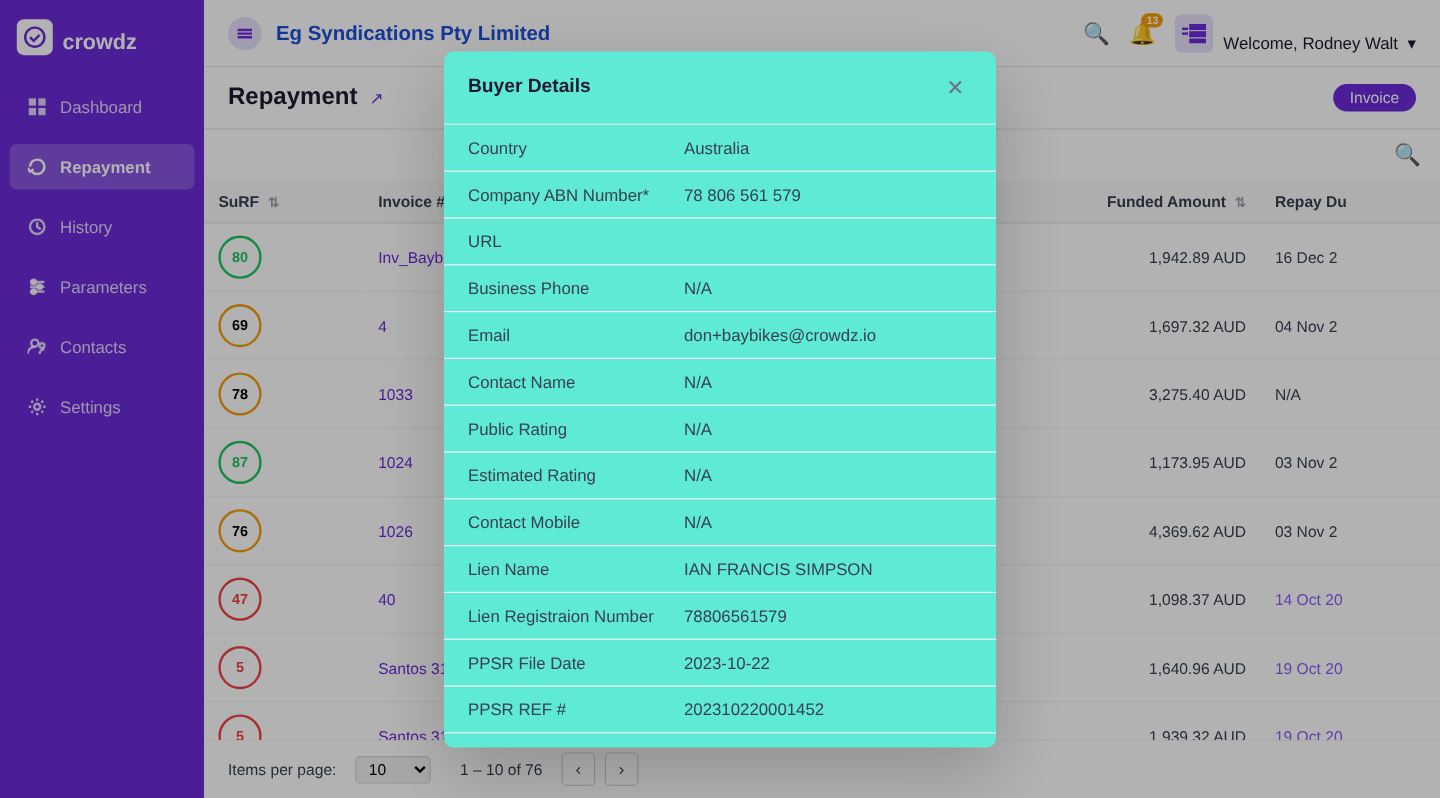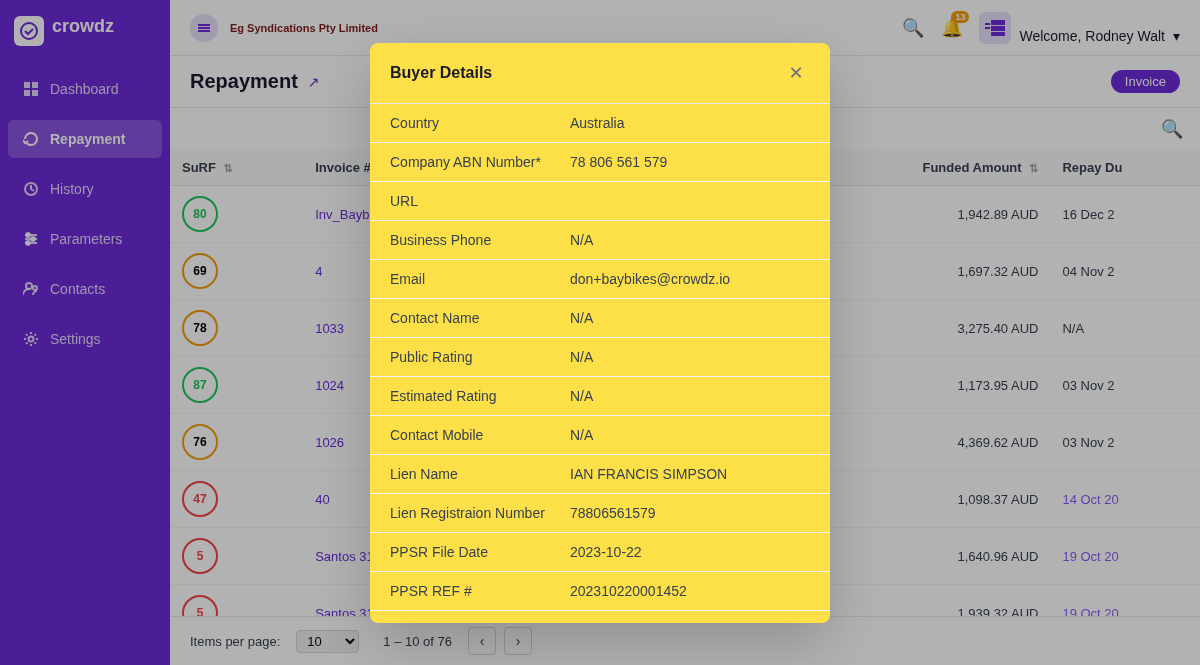--- a/index.html
+++ b/index.html
@@ -9,21 +9,21 @@
     .sidebar {
       width: 170px;
       background: #6c2bd9;
       display: flex;
       flex-direction: column;
       flex-shrink: 0;
       height: 665px;
     }
     .sidebar-logo {
       display: flex;
-      align-items: flex-start;
+      align-items: flex-end;
       gap: 8px;
       padding: 16px 14px;
       color: white;
       font-size: 18px;
       font-weight: 700;
     }
     .logo-icon {
       width: 30px; height: 30px;
       background: white;
       border-radius: 6px;
@@ -63,23 +63,23 @@
     }
     .topbar-toggle {
       width: 28px; height: 28px;
       background: #e9e0fb;
       border-radius: 50%;
       display: flex; align-items: center; justify-content: center;
       cursor: pointer;
       font-size: 12px; color: #6c2bd9;
     }
     .topbar-company {
-      font-size: 11px;
+      font-size: 17px;
       font-weight: 600;
-      color: #7f1d1d;
+      color: #1d4ed8;
       flex: 1;
     }
     .topbar-actions {
       display: flex; align-items: center; gap: 16px;
     }
     .topbar-search-icon { color: #666; cursor: pointer; font-size: 18px; }
     .topbar-bell {
       position: relative;
       cursor: pointer;
       font-size: 18px;
@@ -203,21 +203,21 @@
 
     
     .modal-overlay {
       position: fixed;
       top: 0; left: 0; right: 0; bottom: 0;
       background: rgba(0,0,0,0.3);
       display: flex; align-items: center; justify-content: center;
       z-index: 1000;
     }
     .modal {
-      background: #fde047;
+      background: #5eead4;
       border-radius: 8px;
       width: 460px;
       max-height: 580px;
       box-shadow: 0 20px 60px rgba(0,0,0,0.2);
       display: flex; flex-direction: column;
       overflow: hidden;
     }
     .modal-header {
       display: flex; align-items: center; justify-content: space-between;
       padding: 16px 20px;

